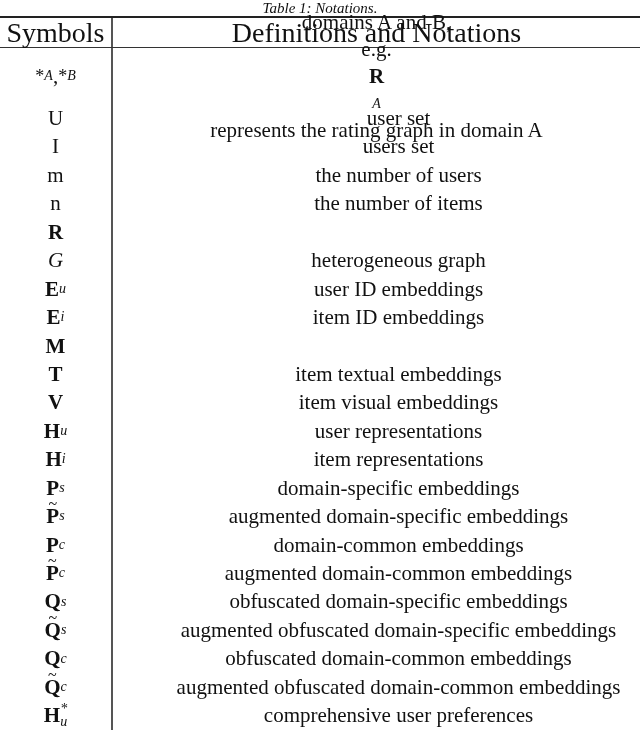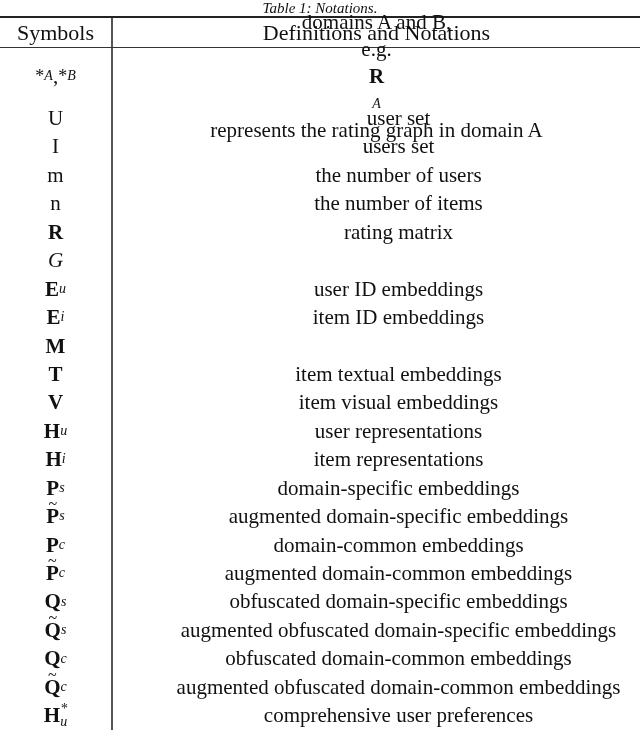--- a/index.html
+++ b/index.html
@@ -57,21 +57,21 @@
       flex-direction: column;
       align-items: center;
       justify-content: center;
     }
     .header-row {
       height: 29px;
       border-bottom: 1.5px solid #333;
     }
     .header-row .cell-sym,
     .header-row .cell-def {
-      font-size: 22px;
+      font-size: 28px;
       line-height: 29px;
     }
     .row-double {
       height: 56px;
     }
     .row-double .cell-def span {
       line-height: 27px;
       display: block;
     }
     .row-single {
@@ -178,27 +178,27 @@
     <div class="cell-sym">
         <span>n</span>
       </div>
     <div class="cell-def">the number of items</div>
   </div>
 
   <div class="row row-single">
     <div class="cell-sym">
         <b class="mb">R</b>
       </div>
-    <div class="cell-def">rating matrix</div>
   </div>
 
   <div class="row row-single">
     <div class="cell-sym">
         <i class="mi">G</i>
       </div>
+    <div class="cell-def">heterogeneous graph</div>
   </div>
 
   <div class="row row-single">
     <div class="cell-sym">
         <b class="mb">E</b>
         <span class="sub">u</span>
       </div>
     <div class="cell-def">user ID embeddings</div>
   </div>
 

